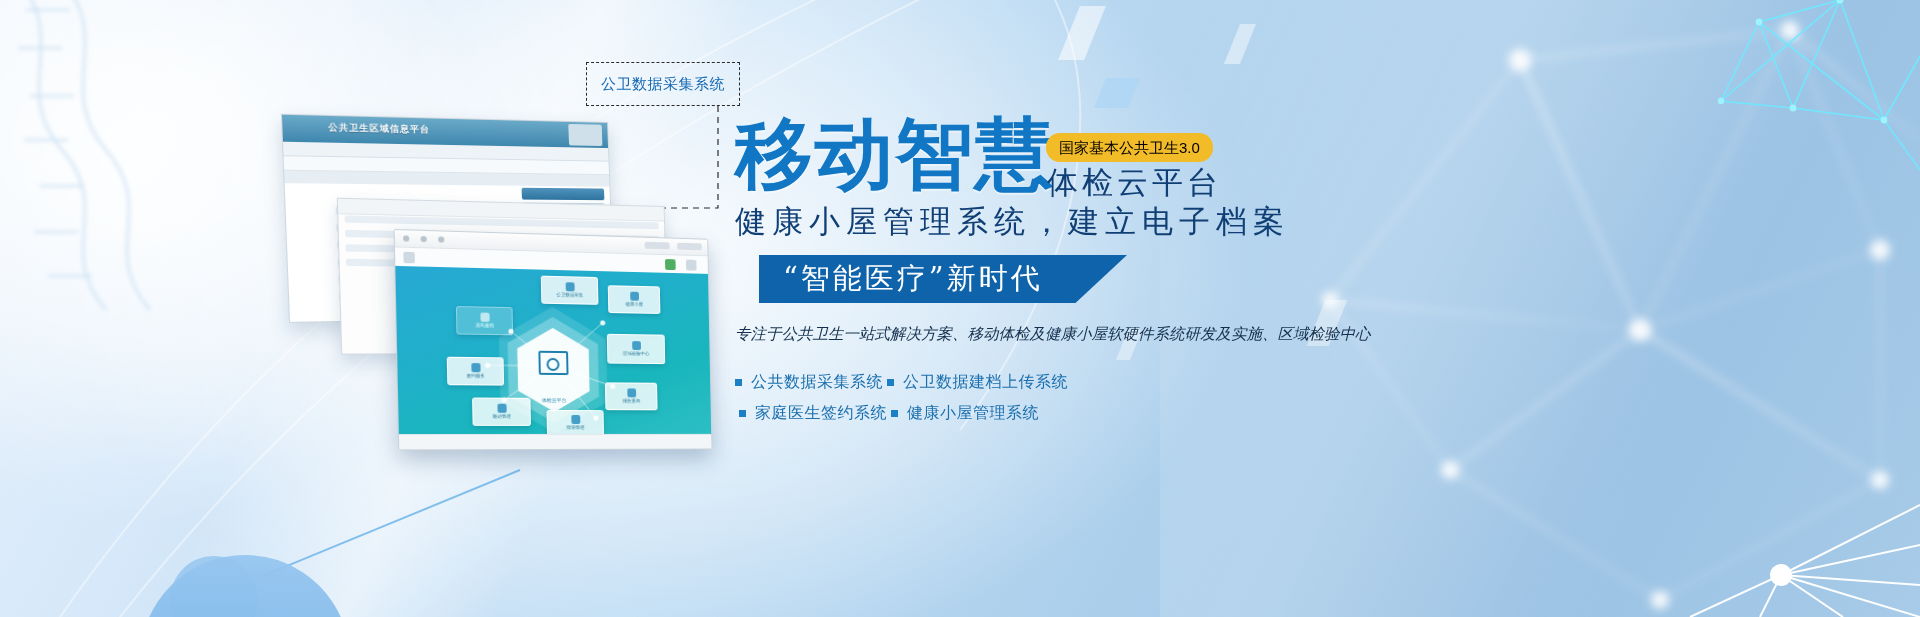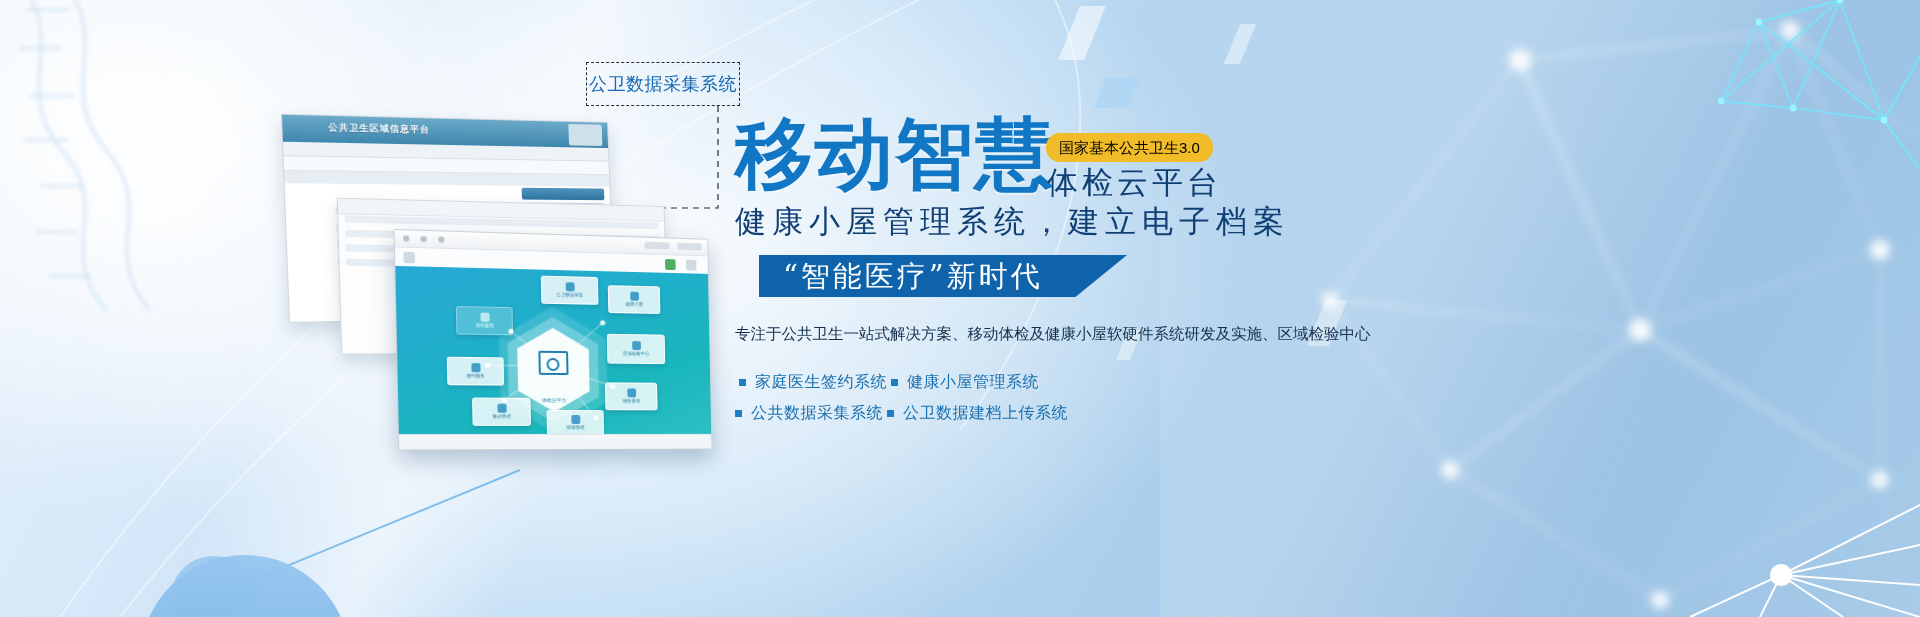--- a/index.html
+++ b/index.html
@@ -48,21 +48,21 @@
   .chip.c3{left:1232px;top:24px;width:16px;height:40px;background:rgba(255,255,255,.45);}
   .chip.c4{left:1316px;top:300px;width:22px;height:46px;background:rgba(255,255,255,.40);}
   .chip.c5{left:1122px;top:330px;width:14px;height:30px;background:rgba(255,255,255,.40);}
 
   
   .callout{
     position:absolute;left:586px;top:62px;width:154px;height:44px;
     border:1px dashed #2b2b2b;display:flex;align-items:center;justify-content:center;
     box-sizing:border-box;
   }
-  .callout span{font-size:18px;color:#1668b3;letter-spacing:.5px;white-space:nowrap;}
+  .callout span{font-size:15px;color:#1668b3;letter-spacing:.5px;white-space:nowrap;}
   .leaderline{position:absolute;left:568px;top:60px;width:200px;height:170px;}
 
   
   .shots{position:absolute;left:288px;top:118px;width:430px;height:330px;}
 
   .shotA{
     position:absolute;left:0;top:0;width:330px;height:200px;
     background:#ffffff;border:1px solid #cfd8df;
     transform:perspective(900px) rotateY(11deg) rotateZ(-2.2deg) skewY(2.4deg);
     box-shadow:0 8px 18px rgba(40,80,120,.20);
@@ -168,35 +168,36 @@
     position:absolute;left:312px;top:44px;
     font-size:31px;line-height:34px;color:#103f75;letter-spacing:4px;
     font-family:"DejaVu Serif","Liberation Serif",serif;
   }
   .line2{
     margin-top:4px;font-size:31px;line-height:40px;color:#103f75;letter-spacing:6px;
     font-family:"DejaVu Serif","Liberation Serif",serif;white-space:nowrap;
   }
   .ribbonWrap{position:relative;margin-top:14px;height:52px;width:400px;}
   .ribbon{
-    position:absolute;left:24px;top:0;height:42px;width:368px;
+    position:absolute;left:24px;top:0;height:48px;width:368px;
     background:#0f63ab;
     clip-path:polygon(0 0,100% 0,86% 100%,0 100%);
-    display:flex;align-items:flex-end;
+    display:flex;align-items:center;
   }
   .ribbon span{
     margin-left:24px;color:#ffffff;font-size:29px;letter-spacing:3px;
     font-family:"DejaVu Serif","Liberation Serif",serif;white-space:nowrap;
   }
 
   
   .desc{position:absolute;left:735px;top:325px;width:1100px;}
   .desc p{
     margin:0 0 11px 0;font-size:15.5px;line-height:1.25;color:#14304d;white-space:nowrap;
     font-family:"DejaVu Sans","Liberation Sans",sans-serif;
+    font-style:italic;
   }
   .feats{position:absolute;left:735px;top:372px;width:620px;}
   .featrow{display:flex;margin-bottom:10px;}
   .feat{display:flex;align-items:center;white-space:nowrap;}
   .feat .bul{width:7px;height:7px;background:#1a7fc4;display:inline-block;margin-right:9px;flex:none;}
   .feat .ftx{font-size:16px;color:#1a6fae;letter-spacing:.5px;}
   .featrow .feat:first-child{width:152px;}
   .featrow.r2 .feat:first-child{width:152px;}
   .featrow.r2{margin-left:4px;}
   .featrow.r2 .ftx{color:#1a6fae;}
@@ -436,35 +437,35 @@
         <span>“智能医疗”新时代</span>
       </div>
     </div>
   </div>
 
   <div class="desc">
     <p>专注于公共卫生一站式解决方案、移动体检及健康小屋软硬件系统研发及实施、区域检验中心</p>
   </div>
 
   <div class="feats">
+    <div class="featrow">
+      <div class="feat">
+        <span class="bul"></span>
+        <span class="ftx">公共数据采集系统</span>
+      </div>
+      <div class="feat">
+        <span class="bul"></span>
+        <span class="ftx">公卫数据建档上传系统</span>
+      </div>
+    </div>
     <div class="featrow r2">
       <div class="feat">
         <span class="bul"></span>
         <span class="ftx">家庭医生签约系统</span>
       </div>
       <div class="feat">
         <span class="bul"></span>
         <span class="ftx">健康小屋管理系统</span>
       </div>
     </div>
-    <div class="featrow">
-      <div class="feat">
-        <span class="bul"></span>
-        <span class="ftx">公共数据采集系统</span>
-      </div>
-      <div class="feat">
-        <span class="bul"></span>
-        <span class="ftx">公卫数据建档上传系统</span>
-      </div>
-    </div>
   </div>
 
 </div>
 
 </body></html>

